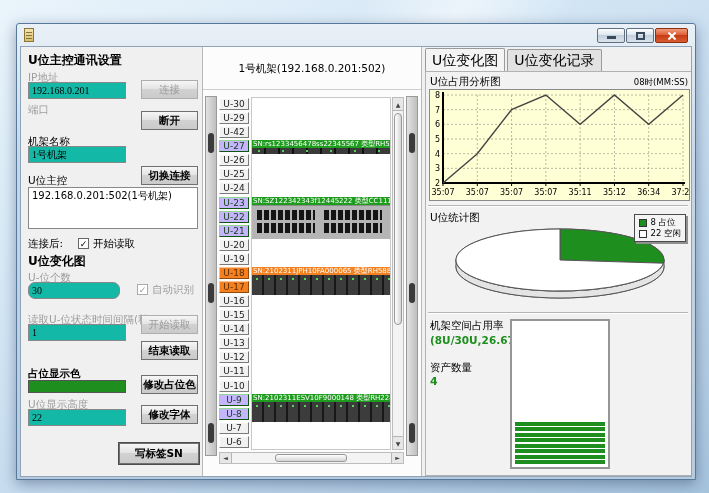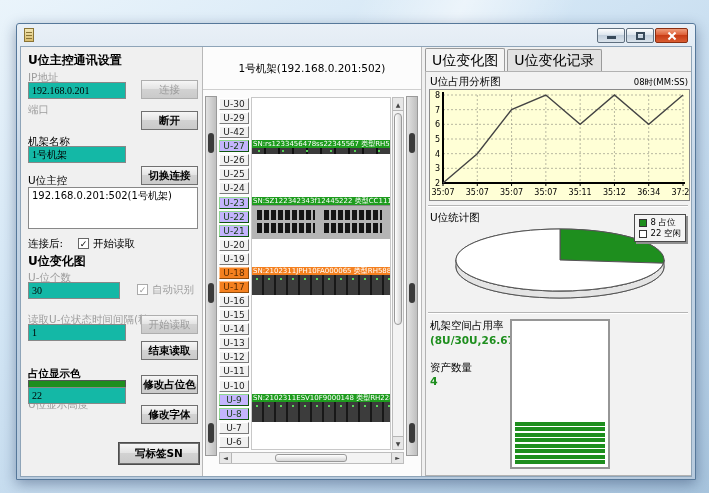--- a/index.html
+++ b/index.html
@@ -49,27 +49,27 @@
   .connect{left:120px;top:33px;} .port-lbl{left:7px;top:56px;} .port-tb{left:7px;top:67px;}
   .disconnect{left:120px;top:64px;} .rn-lbl{left:7px;top:88px;} .rn-tb{left:7px;top:99px;}
   .switch{left:120px;top:119px;} .master-lbl{left:7px;top:127px;}
   .master-list{left:7px;top:140px;width:170px;height:42px;border:1px solid #888;background:#fff;}
   .master-item{position:static;display:block;font-size:10px;padding:1px 3px;white-space:nowrap;}
   .after-lbl{left:7px;top:190px;}
   .chk{width:11px;height:11px;border:1px solid #666;background:#fff;font-size:9px;line-height:10px;text-align:center;color:#000;}
   .chk.gray{color:#999;border-color:#aaa;}
   .chk1{left:57px;top:191px;} .chk1-lbl{left:72px;top:190px;}
   .set-title{left:7px;top:206px;}
-  .uc-lbl{left:7px;top:224px;} .uc-tb{left:7px;top:235px;width:92px;}
+  .uc-lbl{left:7px;top:224px;} .uc-tb{left:7px;top:235px;width:92px;border-radius:7px;}
   .chk2{left:116px;top:237px;} .chk2-lbl{left:131px;top:236px;}
   .int-lbl{left:7px;top:266px;} .int-tb{left:7px;top:277px;}
   .startread{left:120px;top:268px;} .stopread{left:120px;top:294px;}
   .oc-lbl{left:7px;top:320px;font-weight:bold;color:#000;}
   .swatch{left:7px;top:333px;width:98px;height:13px;border:1px solid #555;}
-  .modcolor{left:120px;top:328px;} .uh-lbl{left:7px;top:351px;} .uh-tb{left:7px;top:340px;}
+  .modcolor{left:120px;top:328px;} .uh-lbl{left:7px;top:351px;} .uh-tb{left:7px;top:362px;}
   .modfont{left:120px;top:358px;} .writesn{left:98px;top:396px;width:80px;height:21px;line-height:19px;}
 
   
   .rack-panel { position:absolute; left:181px; top:0; width:220px; height:100%;
     background:#fcfcfc; border-left:1px solid #b8b8b8; border-right:1px solid #b8b8b8; }
   .rack-title { position:absolute; left:181px; top:15px; width:220px; text-align:center; font-size:10.5px; white-space:nowrap; }
   .rack-sep { position:absolute; left:182px; top:42px; width:218px; border-top:1px solid #cfcfcf; }
   .rail { position:absolute; width:12px; top:49px; height:360px;
     background:linear-gradient(90deg,#e2e2e2,#bfbfbf); border:1px solid #9a9a9a; }
   .rail.l{left:184px;} .rail.r{left:385px;}

